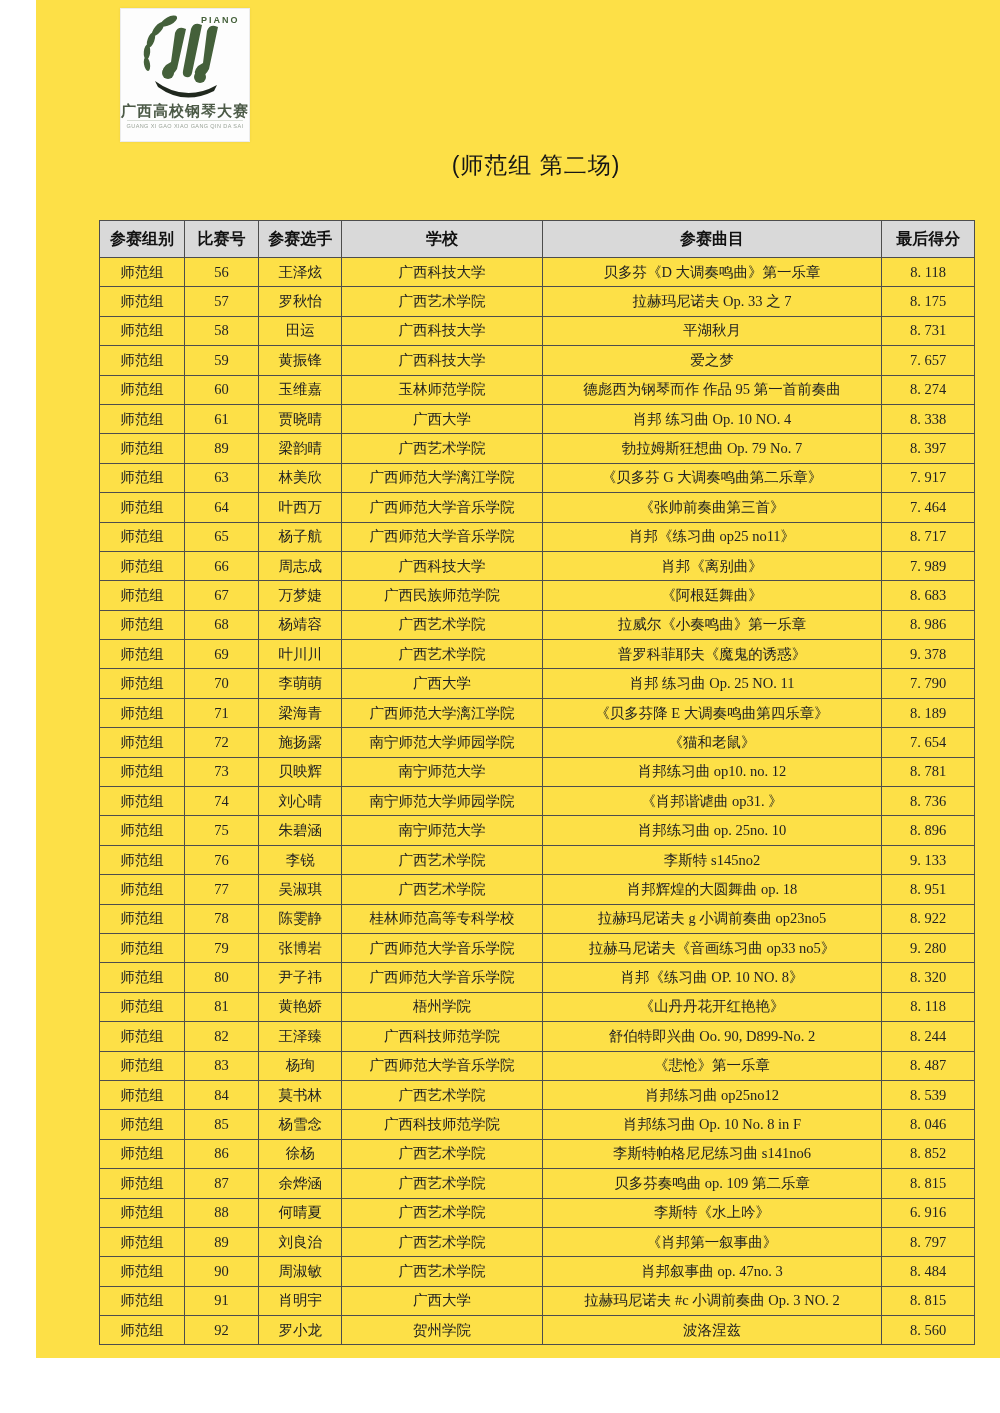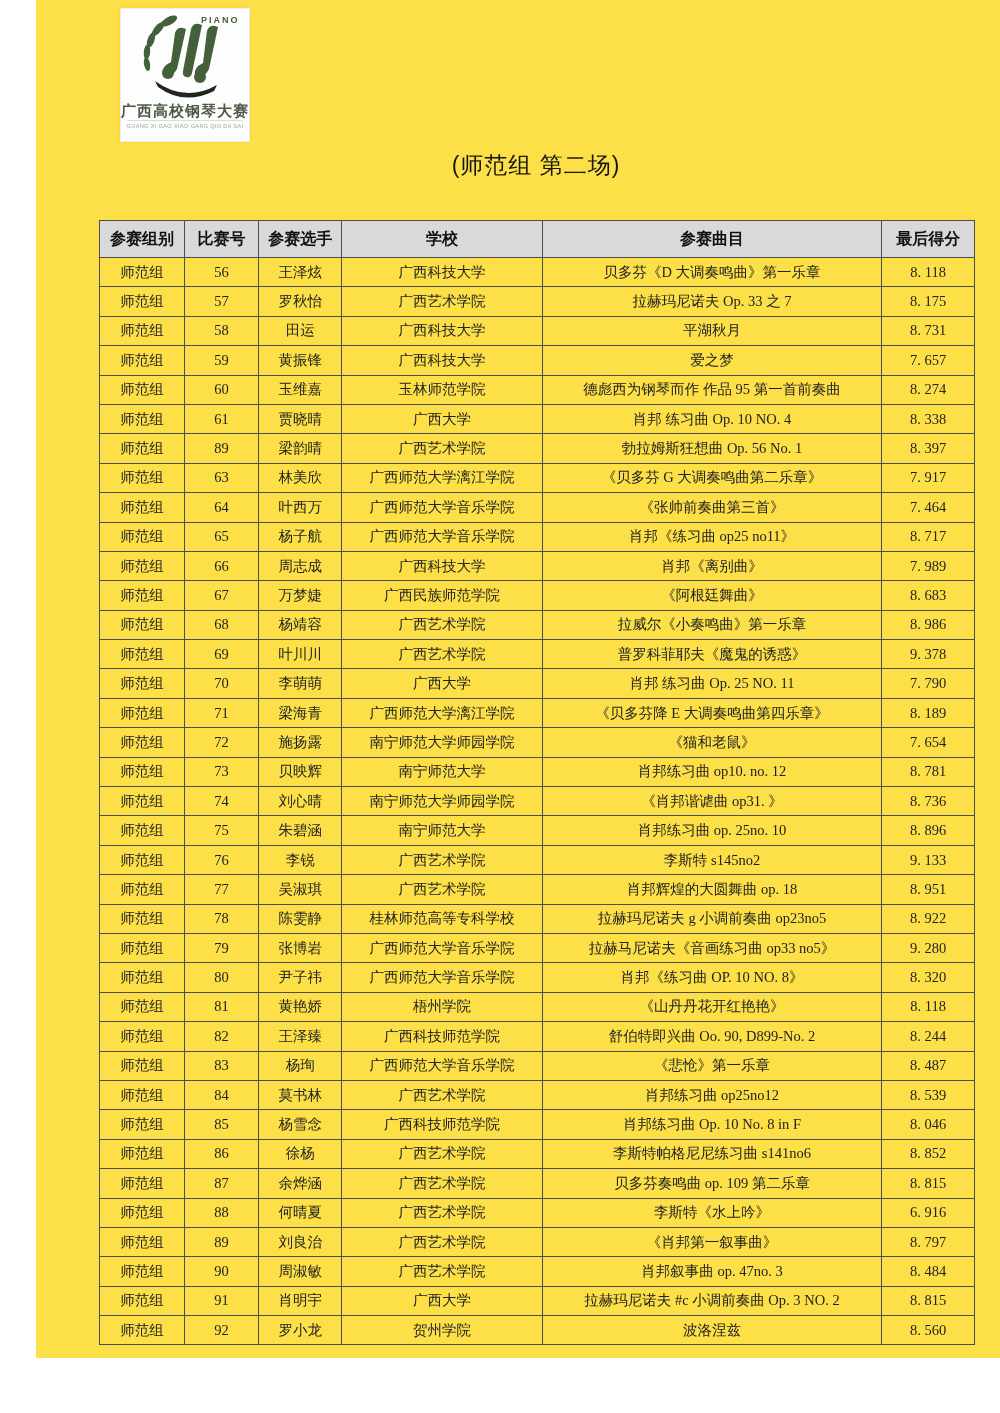--- a/index.html
+++ b/index.html
@@ -168,21 +168,21 @@
           <td>贾晓晴</td>
           <td>广西大学</td>
           <td>肖邦 练习曲 Op. 10 NO. 4</td>
           <td>8. 338</td>
         </tr>
         <tr>
           <td>师范组</td>
           <td>89</td>
           <td>梁韵晴</td>
           <td>广西艺术学院</td>
-          <td>勃拉姆斯狂想曲 Op. 56 No. 1</td>
+          <td>勃拉姆斯狂想曲 Op. 79 No. 7</td>
           <td>8. 397</td>
         </tr>
         <tr>
           <td>师范组</td>
           <td>63</td>
           <td>林美欣</td>
           <td>广西师范大学漓江学院</td>
           <td>《贝多芬 G 大调奏鸣曲第二乐章》</td>
           <td>7. 917</td>
         </tr>

